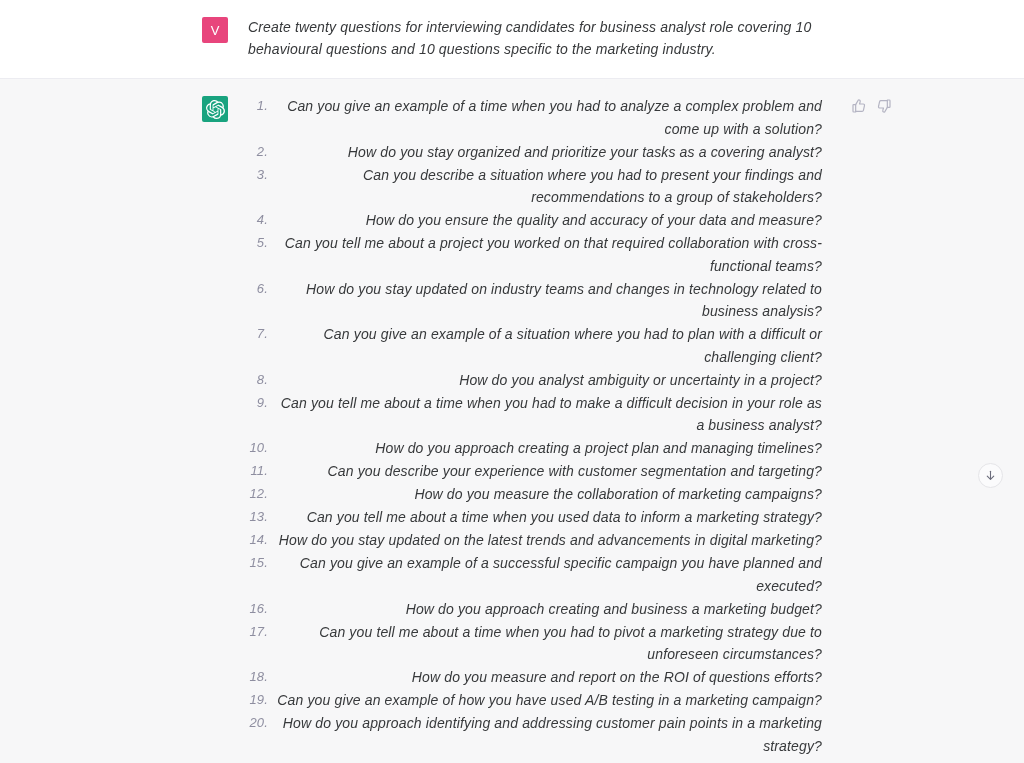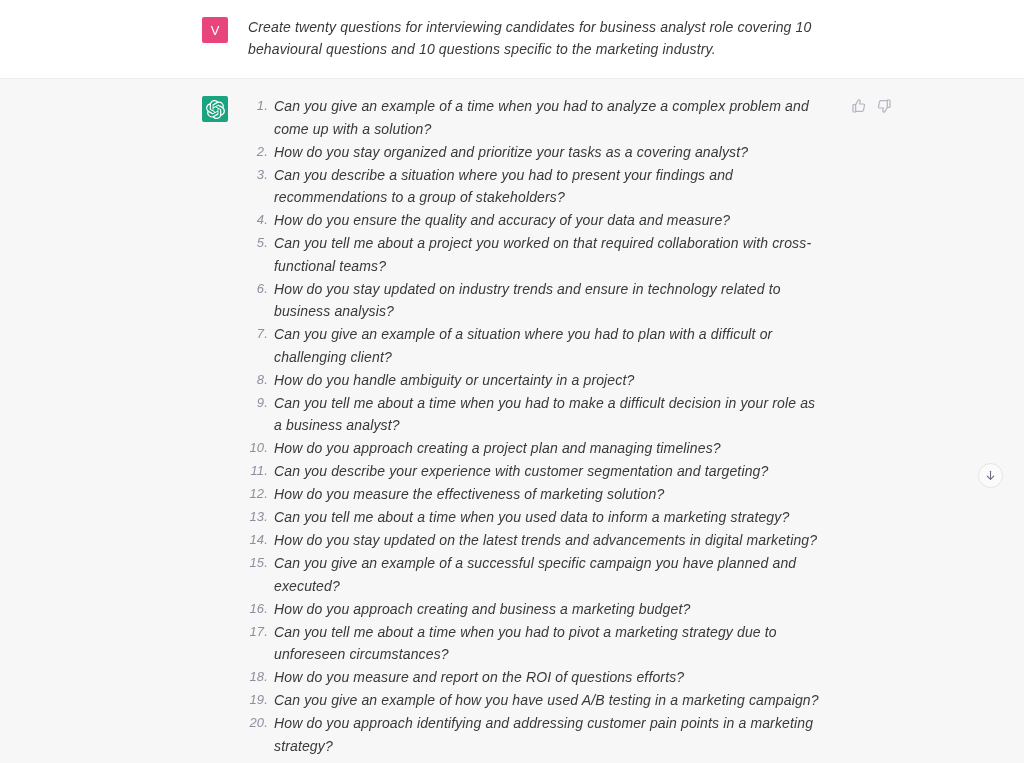--- a/index.html
+++ b/index.html
@@ -90,20 +90,21 @@
     color: #37393b;
     letter-spacing: 0.01em;
   }
 
   
   ol.q-list {
     margin: 0;
     padding: 0;
     list-style: none;
     counter-reset: qnum;
+    text-align: right;
   }
   ol.q-list li {
     counter-increment: qnum;
     position: relative;
     padding-left: 26px;
     margin: 0 0 0.5px 0;
     color: #37393b;
     line-height: 22.5px;
     letter-spacing: 0.01em;
   }
@@ -188,27 +189,27 @@
         </span>
       </div>
 
       <div class="msg-body">
         <ol class="q-list">
           <li>Can you give an example of a time when you had to analyze a complex problem and come up with a solution?</li>
           <li>How do you stay organized and prioritize your tasks as a covering analyst?</li>
           <li>Can you describe a situation where you had to present your findings and recommendations to a group of stakeholders?</li>
           <li>How do you ensure the quality and accuracy of your data and measure?</li>
           <li>Can you tell me about a project you worked on that required collaboration with cross-functional teams?</li>
-          <li>How do you stay updated on industry trends and ensure in technology related to business analysis?</li>
+          <li>How do you stay updated on industry teams and changes in technology related to business analysis?</li>
           <li>Can you give an example of a situation where you had to plan with a difficult or challenging client?</li>
-          <li>How do you handle ambiguity or uncertainty in a project?</li>
+          <li>How do you analyst ambiguity or uncertainty in a project?</li>
           <li>Can you tell me about a time when you had to make a difficult decision in your role as a business analyst?</li>
           <li>How do you approach creating a project plan and managing timelines?</li>
           <li>Can you describe your experience with customer segmentation and targeting?</li>
-          <li>How do you measure the effectiveness of marketing solution?</li>
+          <li>How do you measure the collaboration of marketing campaigns?</li>
           <li>Can you tell me about a time when you used data to inform a marketing strategy?</li>
           <li>How do you stay updated on the latest trends and advancements in digital marketing?</li>
           <li>Can you give an example of a successful specific campaign you have planned and executed?</li>
           <li>How do you approach creating and business a marketing budget?</li>
           <li>Can you tell me about a time when you had to pivot a marketing strategy due to unforeseen circumstances?</li>
           <li>How do you measure and report on the ROI of questions efforts?</li>
           <li>Can you give an example of how you have used A/B testing in a marketing campaign?</li>
           <li>How do you approach identifying and addressing customer pain points in a marketing strategy?</li>
         </ol>
       </div>

